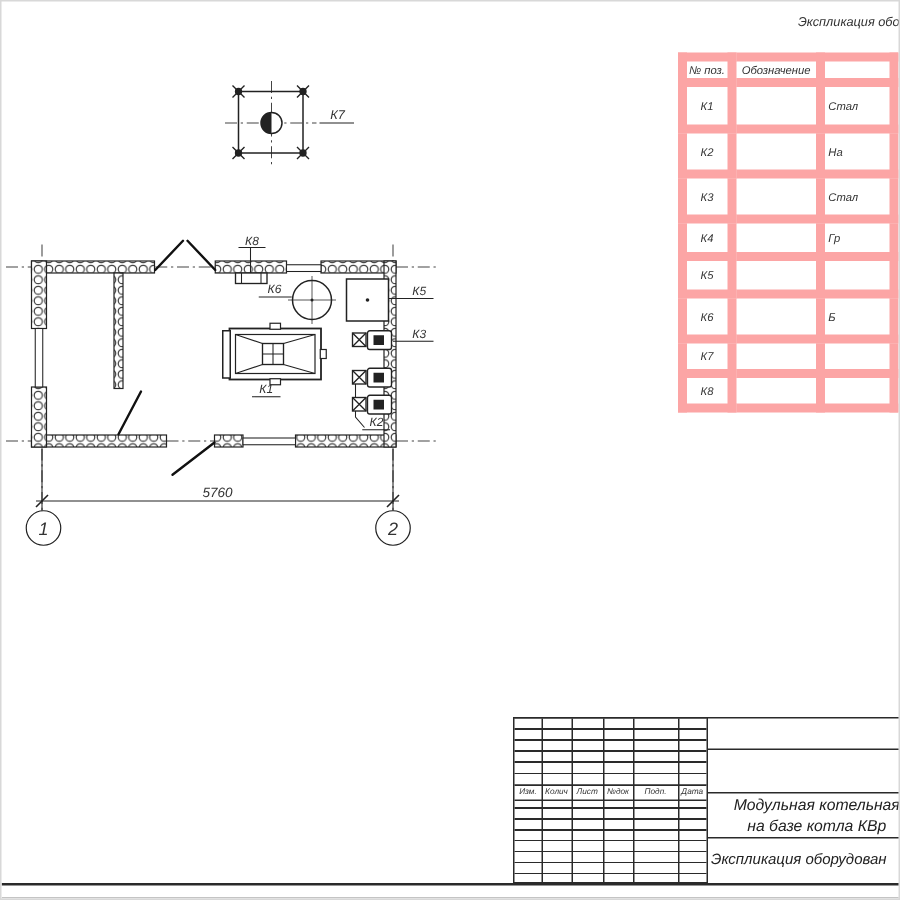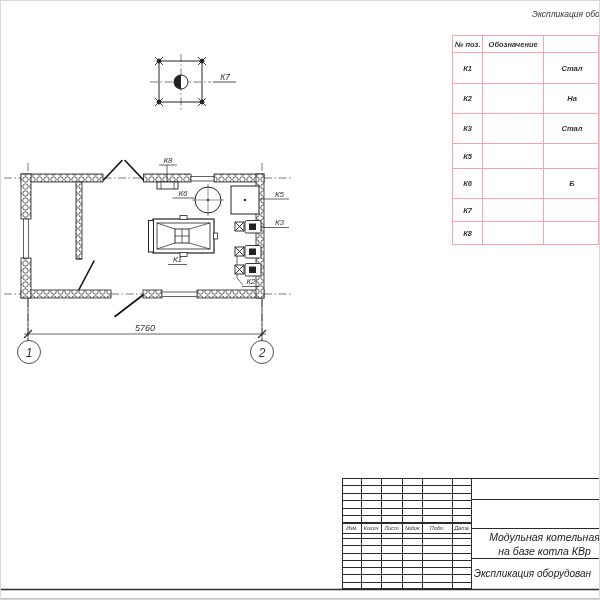--- a/index.html
+++ b/index.html
@@ -3,23 +3,23 @@
 <meta charset="utf-8">
 <style>
   html,body{margin:0;padding:0;background:#fff;}
   .sheet{position:relative;width:600px;height:600px;background:#fff;overflow:hidden;
          border:1px solid #d8d8d8;box-sizing:border-box;
          font-family:"Liberation Sans",sans-serif;color:#2a2a2a;}
   svg{position:absolute;left:0;top:0;}
   
   .spec-title{position:absolute;left:531px;top:8px;font-style:italic;font-size:8.5px;white-space:nowrap;color:#333;}
   table.spec{position:absolute;left:451px;top:34px;border-collapse:collapse;table-layout:fixed;}
-  table.spec td{border:1px solid #fca5a5;font-style:italic;font-size:7.5px;color:#333;
-                vertical-align:middle;text-align:center;padding:0;overflow:hidden;white-space:nowrap;font-weight:bold;}
-  table.spec td.namecell{text-align:center;padding-left:2px;}
+  table.spec td{border:6px solid #fca5a5;font-style:italic;font-size:7.5px;color:#333;
+                vertical-align:middle;text-align:center;padding:0;overflow:hidden;white-space:nowrap;}
+  table.spec td.namecell{text-align:left;padding-left:2px;}
   
   .tblock{position:absolute;left:341px;top:477px;width:470px;height:111px;}
   .tb-left{position:absolute;left:0;top:0;width:130px;height:111px;border:1px solid #2a2a2a;box-sizing:border-box;}
   .tb-vline{position:absolute;top:0;width:1px;height:109px;background:#2a2a2a;}
   .tb-hl-top{position:absolute;left:0;top:0;width:128px;height:44px;
     background:repeating-linear-gradient(to bottom,transparent 0px,transparent 6.4px,#2a2a2a 6.4px,#2a2a2a 7.4px);}
   .tb-hl-bot{position:absolute;left:0;top:53px;width:128px;height:56px;
     background:repeating-linear-gradient(to bottom,transparent 0px,transparent 6.25px,#2a2a2a 6.25px,#2a2a2a 7.25px);}
   .tb-header{position:absolute;left:0;top:44px;width:128px;height:9px;display:flex;
     border-top:1px solid #2a2a2a;border-bottom:1px solid #2a2a2a;box-sizing:content-box;}
@@ -197,20 +197,25 @@
     </tr>
     <tr style="height:30px">
       <td>К2</td>
       <td></td>
       <td class="namecell">На</td>
     </tr>
     <tr style="height:30px">
       <td>К3</td>
       <td></td>
       <td class="namecell">Стал</td>
+    </tr>
+    <tr style="height:25px">
+      <td>К4</td>
+      <td></td>
+      <td class="namecell">Гр</td>
     </tr>
     <tr style="height:25px">
       <td>К5</td>
       <td></td>
       <td class="namecell"></td>
     </tr>
     <tr style="height:30px">
       <td>К6</td>
       <td></td>
       <td class="namecell">Б</td>

